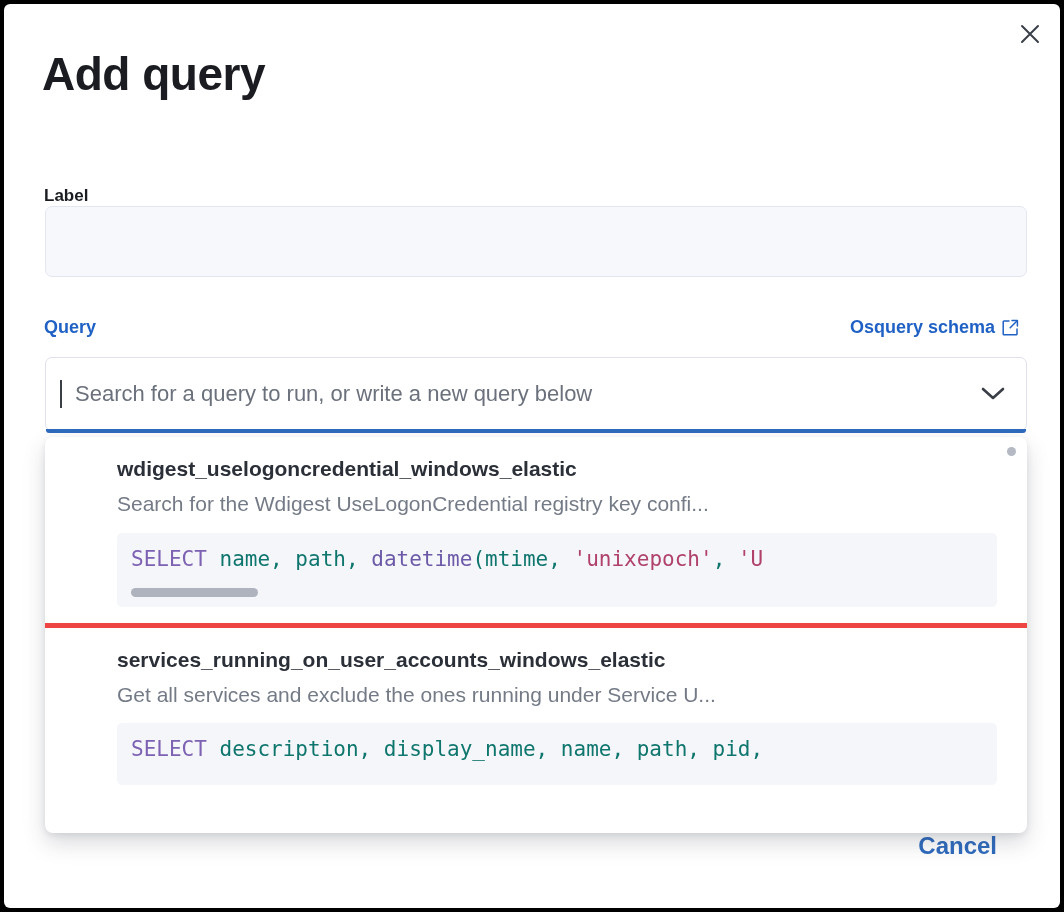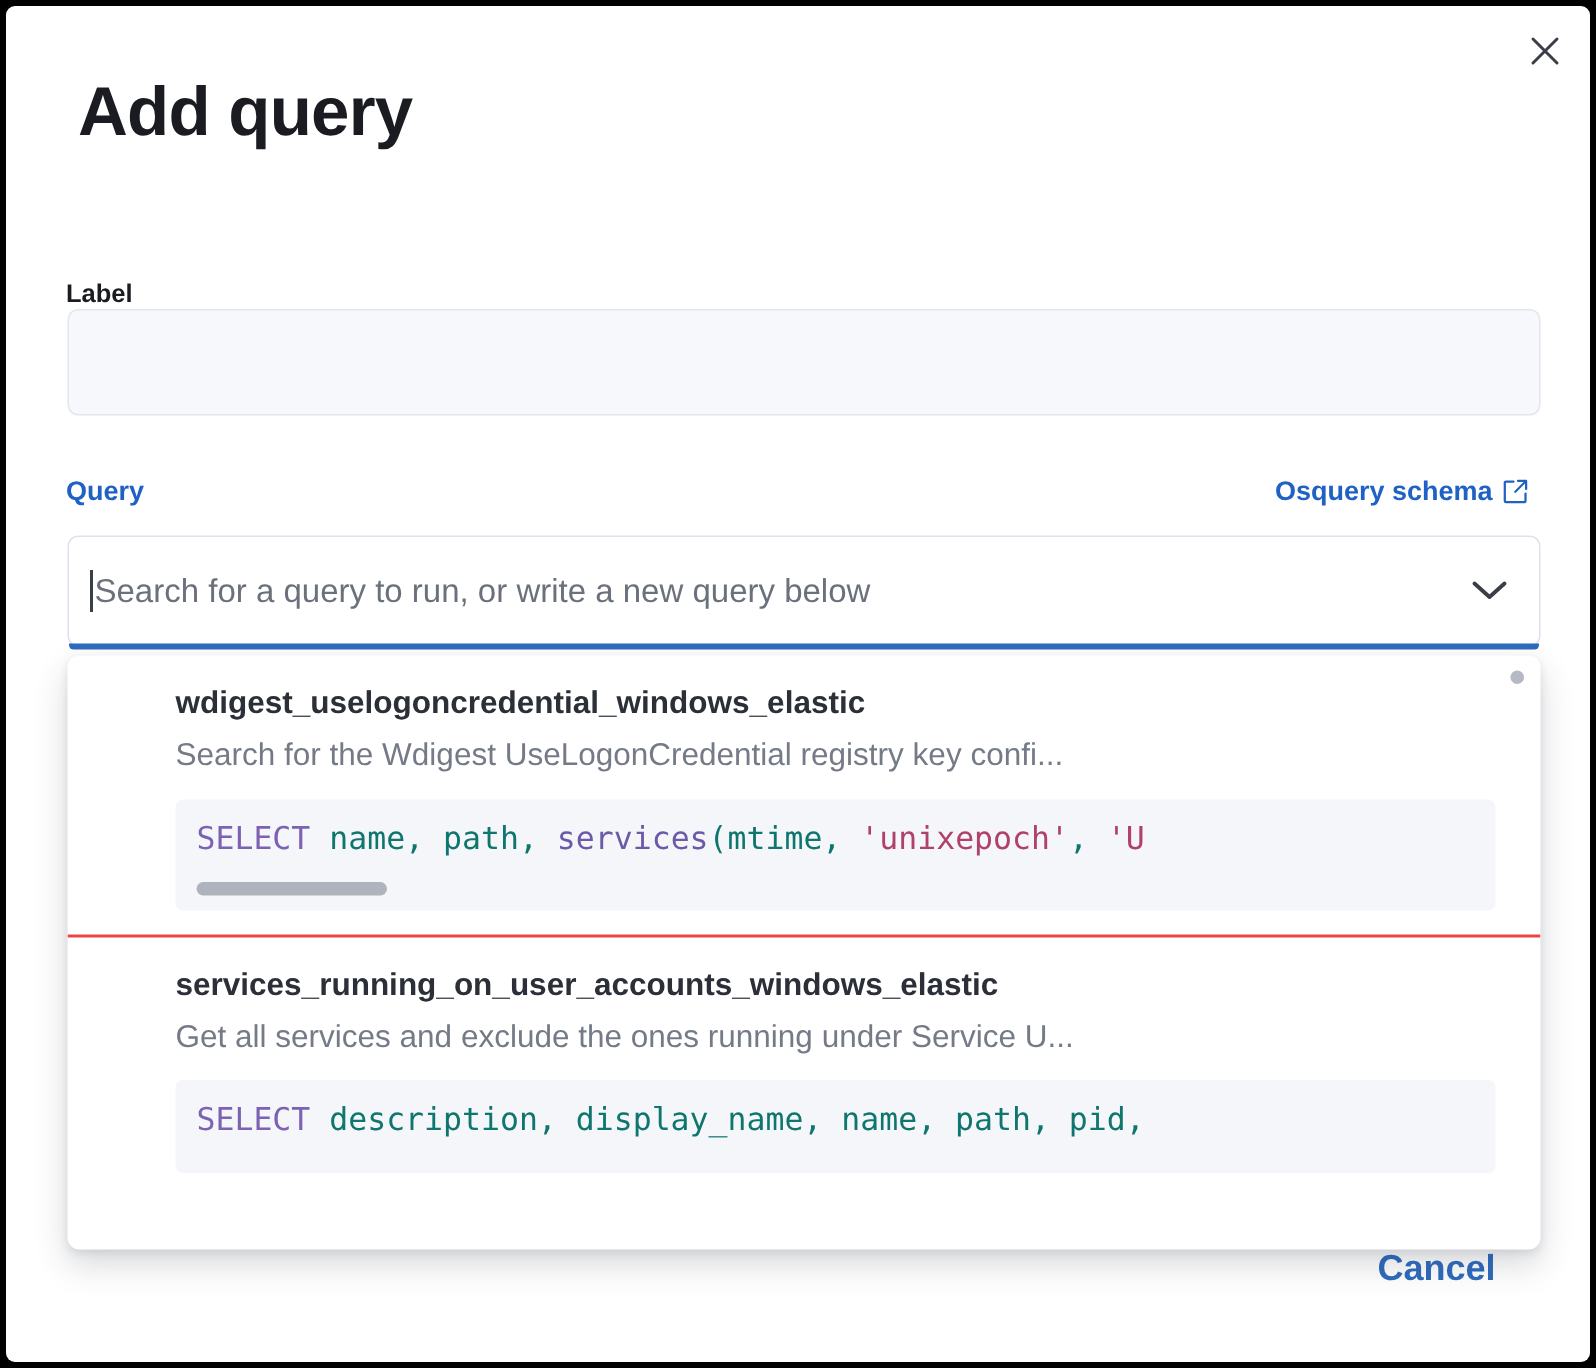--- a/index.html
+++ b/index.html
@@ -46,21 +46,21 @@
     cursor: pointer;
     border: none;
     background: transparent;
     padding: 0;
   }
   .close-btn svg { display: block; }
 
   
   .modal-title {
     position: absolute;
-    left: 48px;
+    left: 38px;
     top: 44px;
     font-size: 46px;
     font-weight: 700;
     letter-spacing: -0.5px;
     color: #1a1c21;
     margin: 0;
     line-height: 1.15;
   }
 
   
@@ -123,20 +123,21 @@
     width: 982px;
     height: 74px;
     box-sizing: border-box;
     background: #ffffff;
     border: 1px solid #dfe2ec;
     border-radius: 7px;
     display: flex;
     align-items: center;
     padding: 0 14px;
     overflow: hidden;
+    gap: 12px;
   }
   .combobox .caret {
     width: 2px;
     height: 28px;
     background: #3a3e47;
     margin-right: 1px;
     flex: 0 0 auto;
   }
   .combobox-input {
     flex: 1 1 auto;
@@ -191,21 +192,21 @@
     top: 10px;
     width: 9px;
     height: 9px;
     border-radius: 5px;
     background: #b4b9c4;
     z-index: 5;
   }
 
   .dd-item {
     padding: 18px 0 0 0;
-    border-bottom: 2px solid #ef4444;
+    border-bottom: 5px solid #ef4444;
   }
   .dd-item:last-child { border-bottom: none; }
   .dd-title {
     font-size: 21px;
     font-weight: 700;
     color: #2b2f38;
     padding: 0 30px 0 72px;
     line-height: 1.3;
   }
   .dd-desc {
@@ -330,21 +331,21 @@
     </div>
 
     <div class="dropdown">
       <div class="dropdown-scroll">
         <div class="dd-scrollthumb"></div>
         <div id="dd-list">
             <div class="dd-item">
               <div class="dd-title">wdigest_uselogoncredential_windows_elastic</div>
               <div class="dd-desc">Search for the Wdigest UseLogonCredential registry key confi...</div>
               <div class="dd-code">
-                <pre><span class="tok-kw">SELECT</span><span class="tok-plain"> name, path, </span><span class="tok-fn">services</span><span class="tok-plain">(mtime, </span><span class="tok-str">'unixepoch'</span><span class="tok-plain">, </span><span class="tok-str">'U</span></pre>
+                <pre><span class="tok-kw">SELECT</span><span class="tok-plain"> name, path, </span><span class="tok-fn">datetime</span><span class="tok-plain">(mtime, </span><span class="tok-str">'unixepoch'</span><span class="tok-plain">, </span><span class="tok-str">'U</span></pre>
                 <div class="code-scrollbar"></div>
               </div>
             </div>
             <div class="dd-item">
               <div class="dd-title">services_running_on_user_accounts_windows_elastic</div>
               <div class="dd-desc">Get all services and exclude the ones running under Service U...</div>
               <div class="dd-code no-scroll">
                 <pre><span class="tok-kw">SELECT</span><span class="tok-plain"> description, display_name, name, path, pid,</span></pre>
               </div>
             </div>

